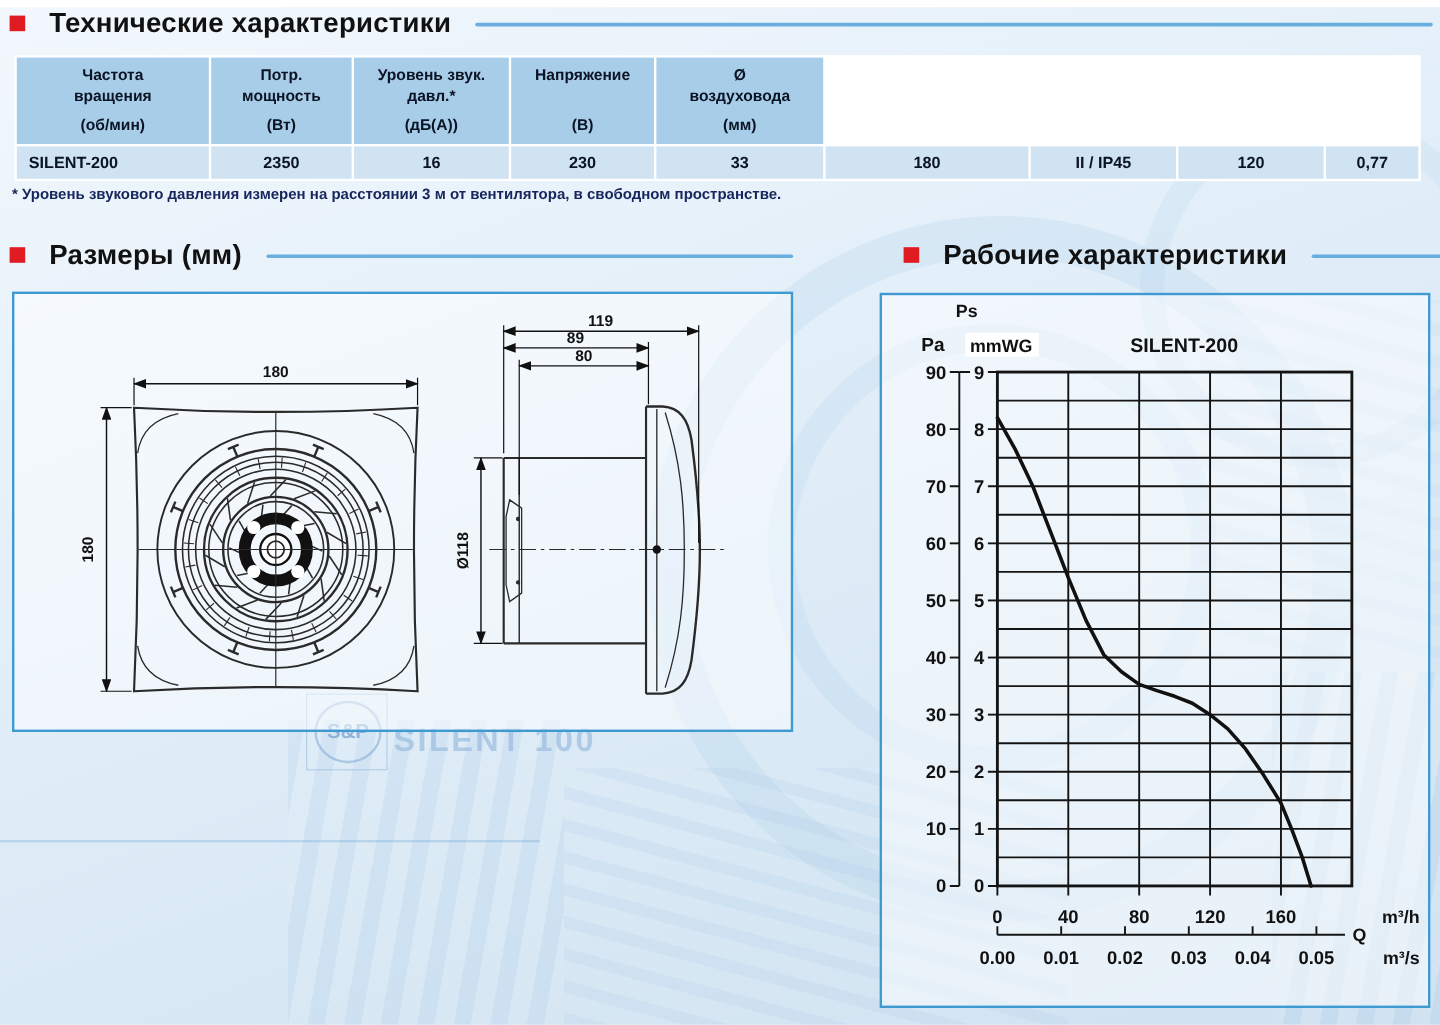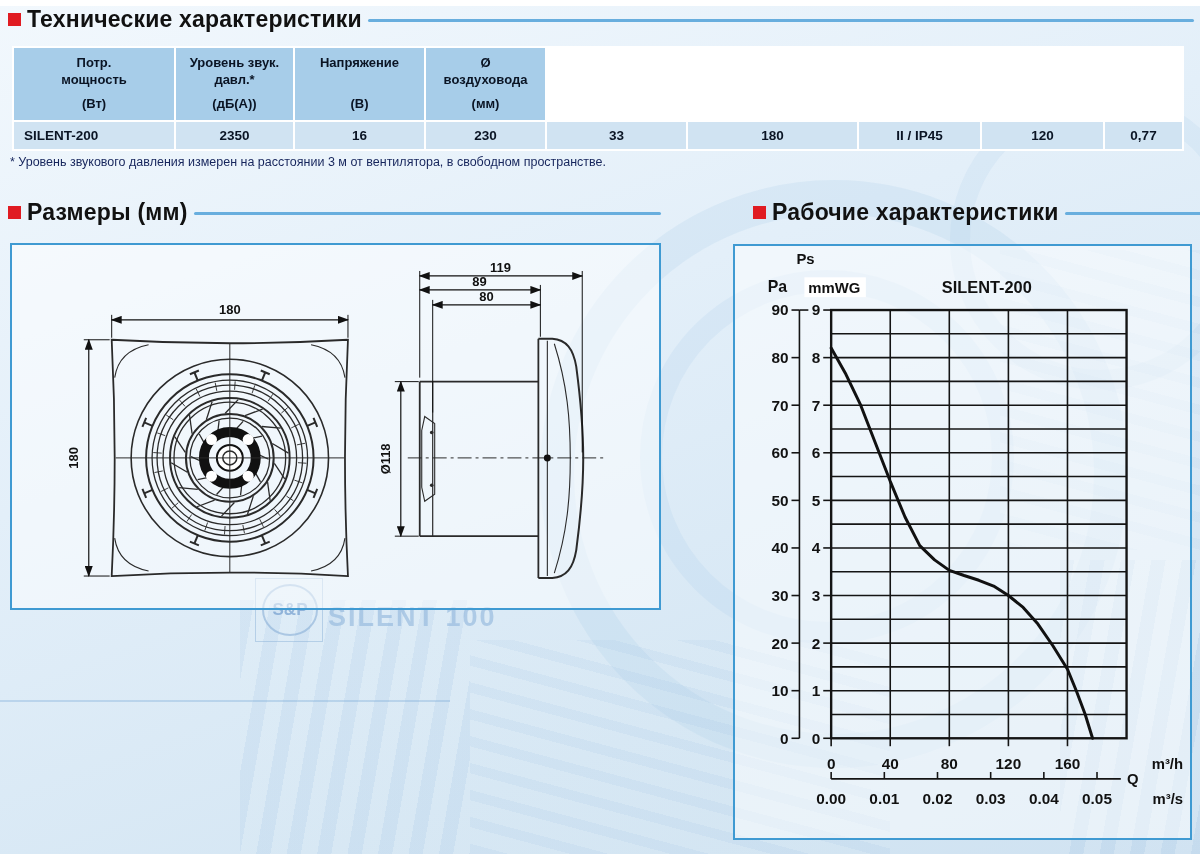--- a/index.html
+++ b/index.html
@@ -15,37 +15,37 @@
   .stripes{background:repeating-linear-gradient(100deg,rgba(140,180,220,0.16) 0 14px,rgba(255,255,255,0.05) 14px 30px);}
   .stripes2{background:repeating-linear-gradient(15deg,rgba(140,180,220,0.14) 0 10px,rgba(255,255,255,0.04) 10px 26px);}
   .wm-logo{
     width:52px;height:48px;border:2px solid rgba(130,170,212,0.55);border-radius:50%;
     color:rgba(120,162,208,0.75);font-weight:bold;font-size:17px;display:flex;align-items:center;justify-content:center;
   }
   .wm-logo-frame{width:66px;height:62px;border:1px solid rgba(140,178,216,0.5);}
   .wm-text{color:rgba(146,182,219,0.62);font-weight:bold;font-size:27px;letter-spacing:2px;}
   .wm-line{height:2px;background:rgba(120,170,215,0.35);}
   
-  .heading{position:absolute;display:flex;align-items:center;gap:6px;height:28px;}
+  .heading{position:absolute;display:flex;align-items:center;gap:20px;height:28px;}
   .bullet{width:13px;height:13px;background:#e01b22;flex:0 0 auto;}
   .heading .txt{font-size:23px;font-weight:bold;color:#111;white-space:nowrap;letter-spacing:0.2px;}
   .heading .rule{flex:1 1 auto;height:3px;background:#68aede;border-radius:2px;margin-top:2px;}
   
   .spec-table{position:absolute;left:12px;top:46px;width:1172px;background:#ffffff;padding:2px;box-sizing:border-box;}
   .t-head,.t-row{display:grid;grid-column-gap:2px;}
   .t-head{margin-bottom:2px;}
   .th{background:#a7cde9;color:#0a1424;font-size:13px;font-weight:bold;line-height:1.28;
       height:72px;box-sizing:border-box;display:flex;flex-direction:column;align-items:center;
       justify-content:space-between;text-align:center;padding:7px 2px;}
   .th.center{justify-content:center;}
   .th .tt{white-space:pre-line;}
   .td{background:#d0e3f2;color:#0a1424;font-size:13.5px;font-weight:bold;height:27px;
       display:flex;align-items:center;justify-content:center;}
   .td.model{justify-content:flex-start;padding-left:10px;}
-  .footnote{position:absolute;left:10px;top:155px;font-size:12.5px;font-weight:normal;color:#16255c;}
+  .footnote{position:absolute;left:10px;top:155px;font-size:12.5px;font-weight:bold;color:#16255c;}
   
   .frame{position:absolute;border:2px solid #3f9ad2;background:rgba(255,255,255,0.5);box-sizing:border-box;}
   #dims-box{left:10px;top:243px;width:651px;height:367px;}
   #chart-box{left:733px;top:244px;width:459px;height:596px;}
   svg text{fill:#111;}
   .dimtxt{font-size:13px;font-weight:bold;}
 </style>
 </head>
 <body>
 
@@ -64,20 +64,25 @@
 <div class="wm wm-text" style="left:328px;top:602px;">SILENT 100</div>
 
 <div class="heading" style="left:8px;top:5px;width:1186px;">
   <span class="bullet"></span>
   <span class="txt">Технические характеристики</span>
   <span class="rule"></span>
 </div>
 
 <div class="spec-table">
   <div class="t-head" style="grid-template-columns: 160px 117px 129px 119px 139px 169px 121px 121px 1fr;">
+      <div class="th">
+        <div class="tt">Частота
+вращения</div>
+        <div class="tu">(об/мин)</div>
+      </div>
       <div class="th">
         <div class="tt">Потр.
 мощность</div>
         <div class="tu">(Вт)</div>
       </div>
       <div class="th">
         <div class="tt">Уровень звук.
 давл.*</div>
         <div class="tu">(дБ(А))</div>
       </div>

